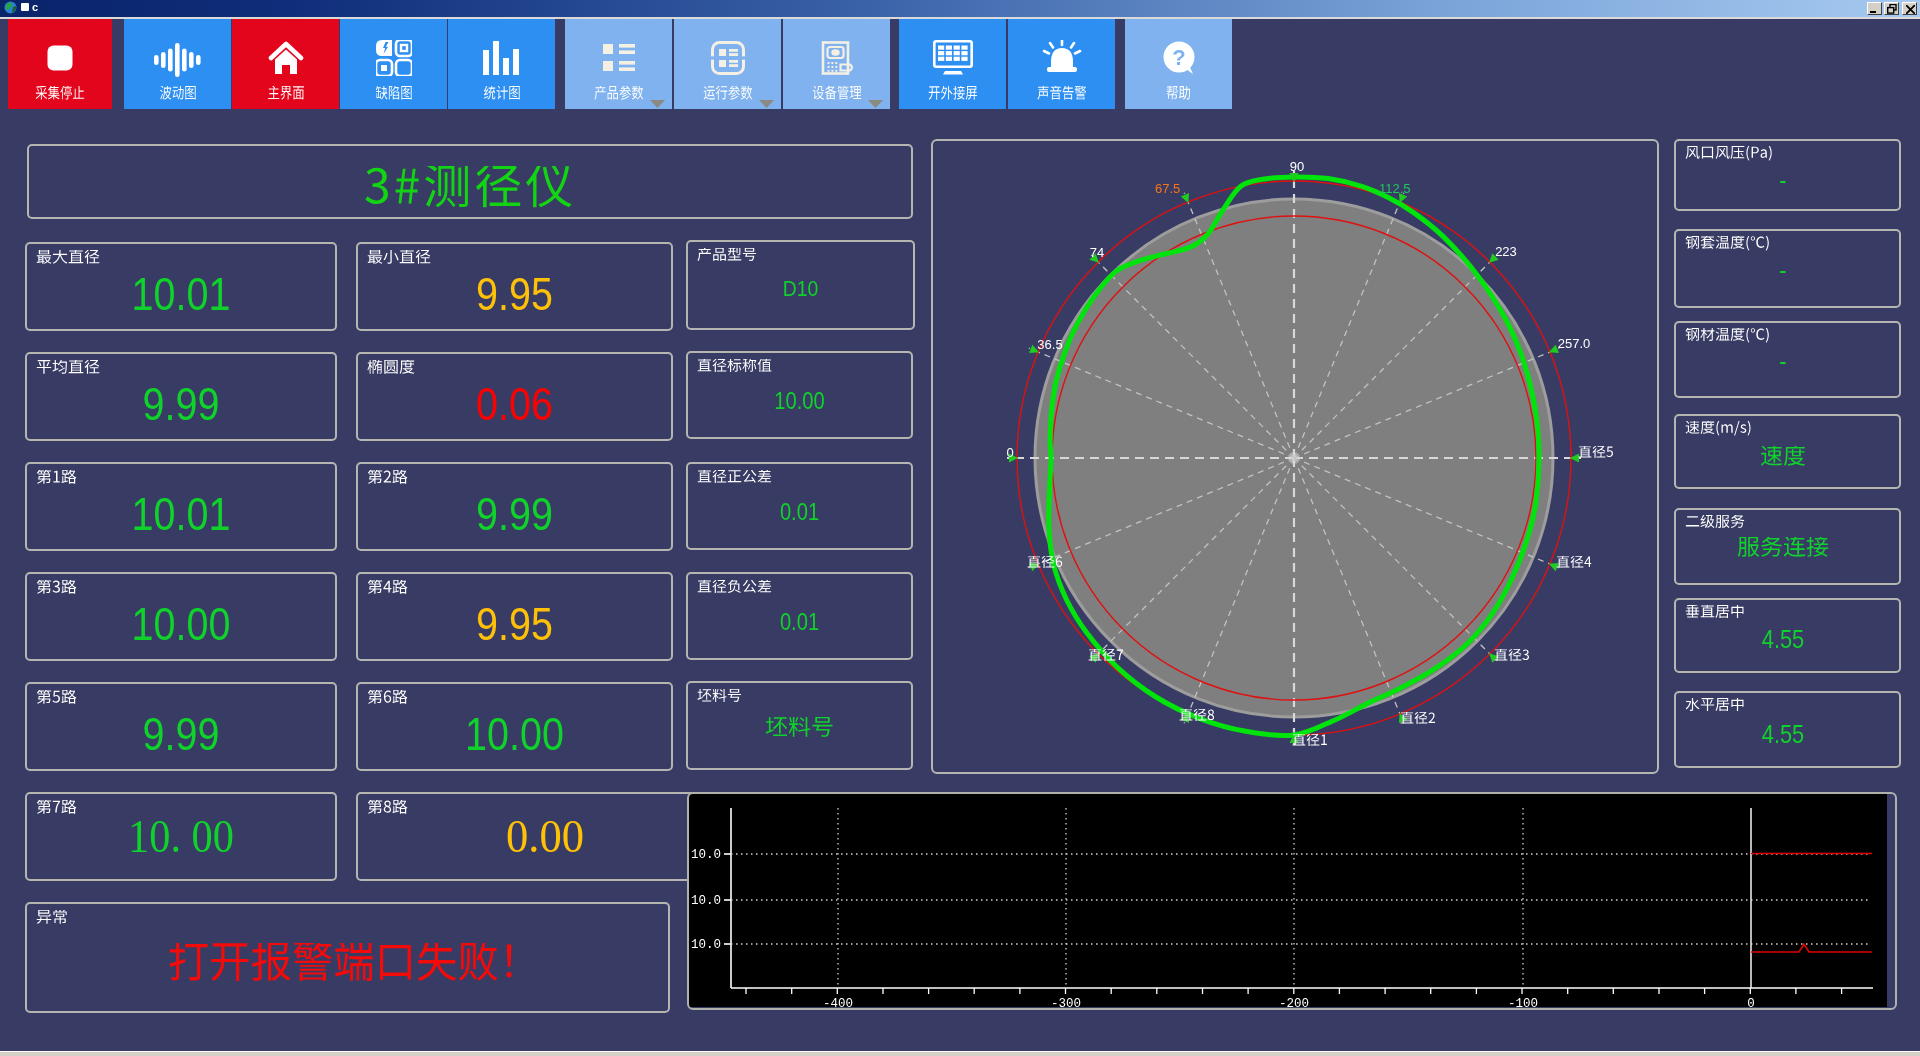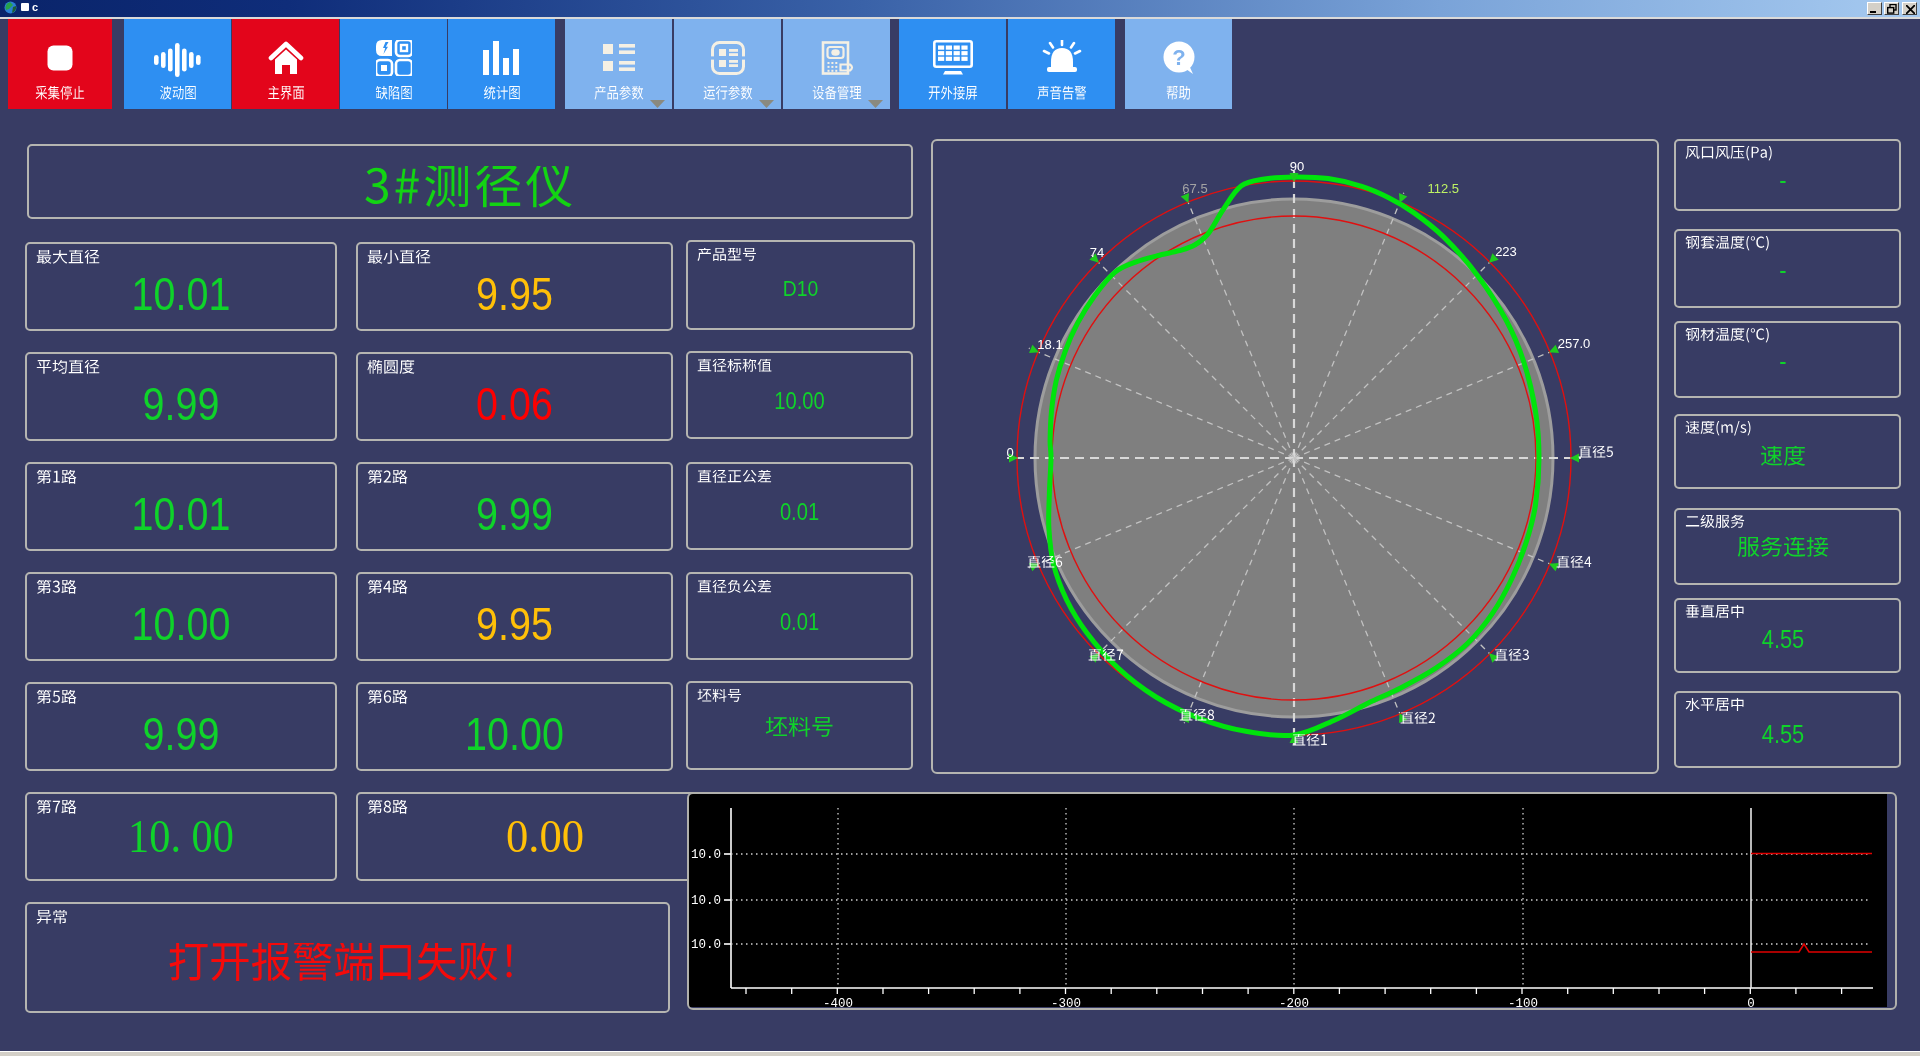--- a/index.html
+++ b/index.html
@@ -431,27 +431,27 @@
     <path transform="translate(78.0 319.0) rotate(0.0)" d="M0 -4.5 L0 4.5 L9 0 Z" fill="#1ecb1e"></path>
     <path transform="translate(99.7 428.1) rotate(-22.5)" d="M0 -4.5 L0 4.5 L9 0 Z" fill="#1ecb1e"></path>
     <path transform="translate(161.5 520.5) rotate(-45.0)" d="M0 -4.5 L0 4.5 L9 0 Z" fill="#1ecb1e"></path>
     <path transform="translate(253.9 582.3) rotate(-67.5)" d="M0 -4.5 L0 4.5 L9 0 Z" fill="#1ecb1e"></path>
     <path transform="translate(363.0 604.0) rotate(-90.0)" d="M0 -4.5 L0 4.5 L9 0 Z" fill="#1ecb1e"></path>
     <path transform="translate(472.1 582.3) rotate(-112.5)" d="M0 -4.5 L0 4.5 L9 0 Z" fill="#1ecb1e"></path>
     <path transform="translate(564.5 520.5) rotate(-135.0)" d="M0 -4.5 L0 4.5 L9 0 Z" fill="#1ecb1e"></path>
     <path transform="translate(626.3 428.1) rotate(-157.5)" d="M0 -4.5 L0 4.5 L9 0 Z" fill="#1ecb1e"></path>
   </svg>
 <div class="abs" style="left:1257px;top:159px;width:80px;text-align:center;font-size:13px;color:#fff">90</div>
-<div class="abs" style="left:1379px;top:181px;width:80px;text-align:right;font-size:13px;color:#bef264">112.5</div>
+<div class="abs" style="left:1379px;top:181px;width:80px;text-align:left;font-size:13px;color:#22c55e">112.5</div>
 <div class="abs" style="left:1466px;top:244px;width:80px;text-align:center;font-size:13px;color:#fff">223</div>
 <div class="abs" style="left:1534px;top:336px;width:80px;text-align:center;font-size:13px;color:#fff">257.0</div>
 <div class="abs" style="left:970px;top:445px;width:80px;text-align:center;font-size:13px;color:#fff">0</div>
-<div class="abs" style="left:1010px;top:337px;width:80px;text-align:center;font-size:13px;color:#fff">18.1</div>
+<div class="abs" style="left:1010px;top:337px;width:80px;text-align:center;font-size:13px;color:#fff">36.5</div>
 <div class="abs" style="left:1057px;top:245px;width:80px;text-align:center;font-size:13px;color:#fff">74</div>
-<div class="abs" style="left:1155px;top:181px;width:80px;text-align:center;font-size:13px;color:#a3a3a3">67.5</div>
+<div class="abs" style="left:1155px;top:181px;width:80px;text-align:left;font-size:13px;color:#f97316">67.5</div>
 <div class="abs" style="left:1551px;top:446px;width:90px;display:flex;justify-content:center">
     <svg style="vertical-align:top;" width="36" height="14" viewBox="0 -10.92 36 14.00">
       <path fill="#ffffff" d="M2.6 -8.5V-0.4H0.6V0.6H13.4V-0.4H11.5V-8.5H7L7.2 -9.6H13V-10.5H7.4L7.6 -11.7L6.4 -11.8L6.3 -10.5H1.1V-9.6H6.1L6 -8.5ZM3.7 -5.6H10.4V-4.5H3.7ZM3.7 -6.4V-7.6H10.4V-6.4ZM3.7 -3.7H10.4V-2.4H3.7ZM3.7 -0.4V-1.6H10.4V-0.4Z M17.6 -11.7C17 -10.7 15.8 -9.6 14.7 -8.8C14.9 -8.6 15.1 -8.2 15.2 -8C16.5 -8.8 17.8 -10.1 18.6 -11.3ZM19.4 -11V-10.1H24.8C23.3 -8.2 20.7 -6.7 18.4 -5.9C18.6 -5.7 18.9 -5.3 19 -5C20.4 -5.5 21.8 -6.2 23 -7.1C24.4 -6.5 26 -5.7 26.8 -5.1L27.4 -6C26.6 -6.5 25.2 -7.2 23.9 -7.7C24.9 -8.6 25.8 -9.5 26.4 -10.6L25.7 -11.1L25.5 -11ZM19.4 -4.6V-3.7H22.5V-0.3H18.5V0.7H27.4V-0.3H23.5V-3.7H26.6V-4.6ZM17.8 -8.6C17.1 -7.2 15.7 -5.8 14.5 -4.8C14.7 -4.6 15 -4 15.1 -3.8C15.6 -4.2 16 -4.7 16.5 -5.2V1.1H17.6V-6.5C18 -7.1 18.4 -7.7 18.8 -8.3Z M31.7 0.2C33.4 0.2 35 -1.1 35 -3.3C35 -5.6 33.6 -6.6 31.9 -6.6C31.3 -6.6 30.9 -6.5 30.4 -6.2L30.7 -9.2H34.5V-10.3H29.5L29.2 -5.5L29.9 -5C30.5 -5.4 30.9 -5.6 31.6 -5.6C32.9 -5.6 33.7 -4.8 33.7 -3.3C33.7 -1.8 32.8 -0.9 31.5 -0.9C30.4 -0.9 29.6 -1.4 29 -2L28.4 -1.2C29.1 -0.5 30.1 0.2 31.7 0.2Z"></path>
     </svg>
   </div>
 <div class="abs" style="left:1529px;top:556px;width:90px;display:flex;justify-content:center">
     <svg style="vertical-align:top;" width="36" height="14" viewBox="0 -10.92 36 14.00">
       <path fill="#ffffff" d="M2.6 -8.5V-0.4H0.6V0.6H13.4V-0.4H11.5V-8.5H7L7.2 -9.6H13V-10.5H7.4L7.6 -11.7L6.4 -11.8L6.3 -10.5H1.1V-9.6H6.1L6 -8.5ZM3.7 -5.6H10.4V-4.5H3.7ZM3.7 -6.4V-7.6H10.4V-6.4ZM3.7 -3.7H10.4V-2.4H3.7ZM3.7 -0.4V-1.6H10.4V-0.4Z M17.6 -11.7C17 -10.7 15.8 -9.6 14.7 -8.8C14.9 -8.6 15.1 -8.2 15.2 -8C16.5 -8.8 17.8 -10.1 18.6 -11.3ZM19.4 -11V-10.1H24.8C23.3 -8.2 20.7 -6.7 18.4 -5.9C18.6 -5.7 18.9 -5.3 19 -5C20.4 -5.5 21.8 -6.2 23 -7.1C24.4 -6.5 26 -5.7 26.8 -5.1L27.4 -6C26.6 -6.5 25.2 -7.2 23.9 -7.7C24.9 -8.6 25.8 -9.5 26.4 -10.6L25.7 -11.1L25.5 -11ZM19.4 -4.6V-3.7H22.5V-0.3H18.5V0.7H27.4V-0.3H23.5V-3.7H26.6V-4.6ZM17.8 -8.6C17.1 -7.2 15.7 -5.8 14.5 -4.8C14.7 -4.6 15 -4 15.1 -3.8C15.6 -4.2 16 -4.7 16.5 -5.2V1.1H17.6V-6.5C18 -7.1 18.4 -7.7 18.8 -8.3Z M32.8 0H34V-2.8H35.3V-3.9H34V-10.3H32.5L28.3 -3.7V-2.8H32.8ZM32.8 -3.9H29.6L31.9 -7.4C32.2 -7.9 32.5 -8.4 32.8 -8.9H32.8C32.8 -8.3 32.8 -7.5 32.8 -7Z"></path>
     </svg>
   </div>

